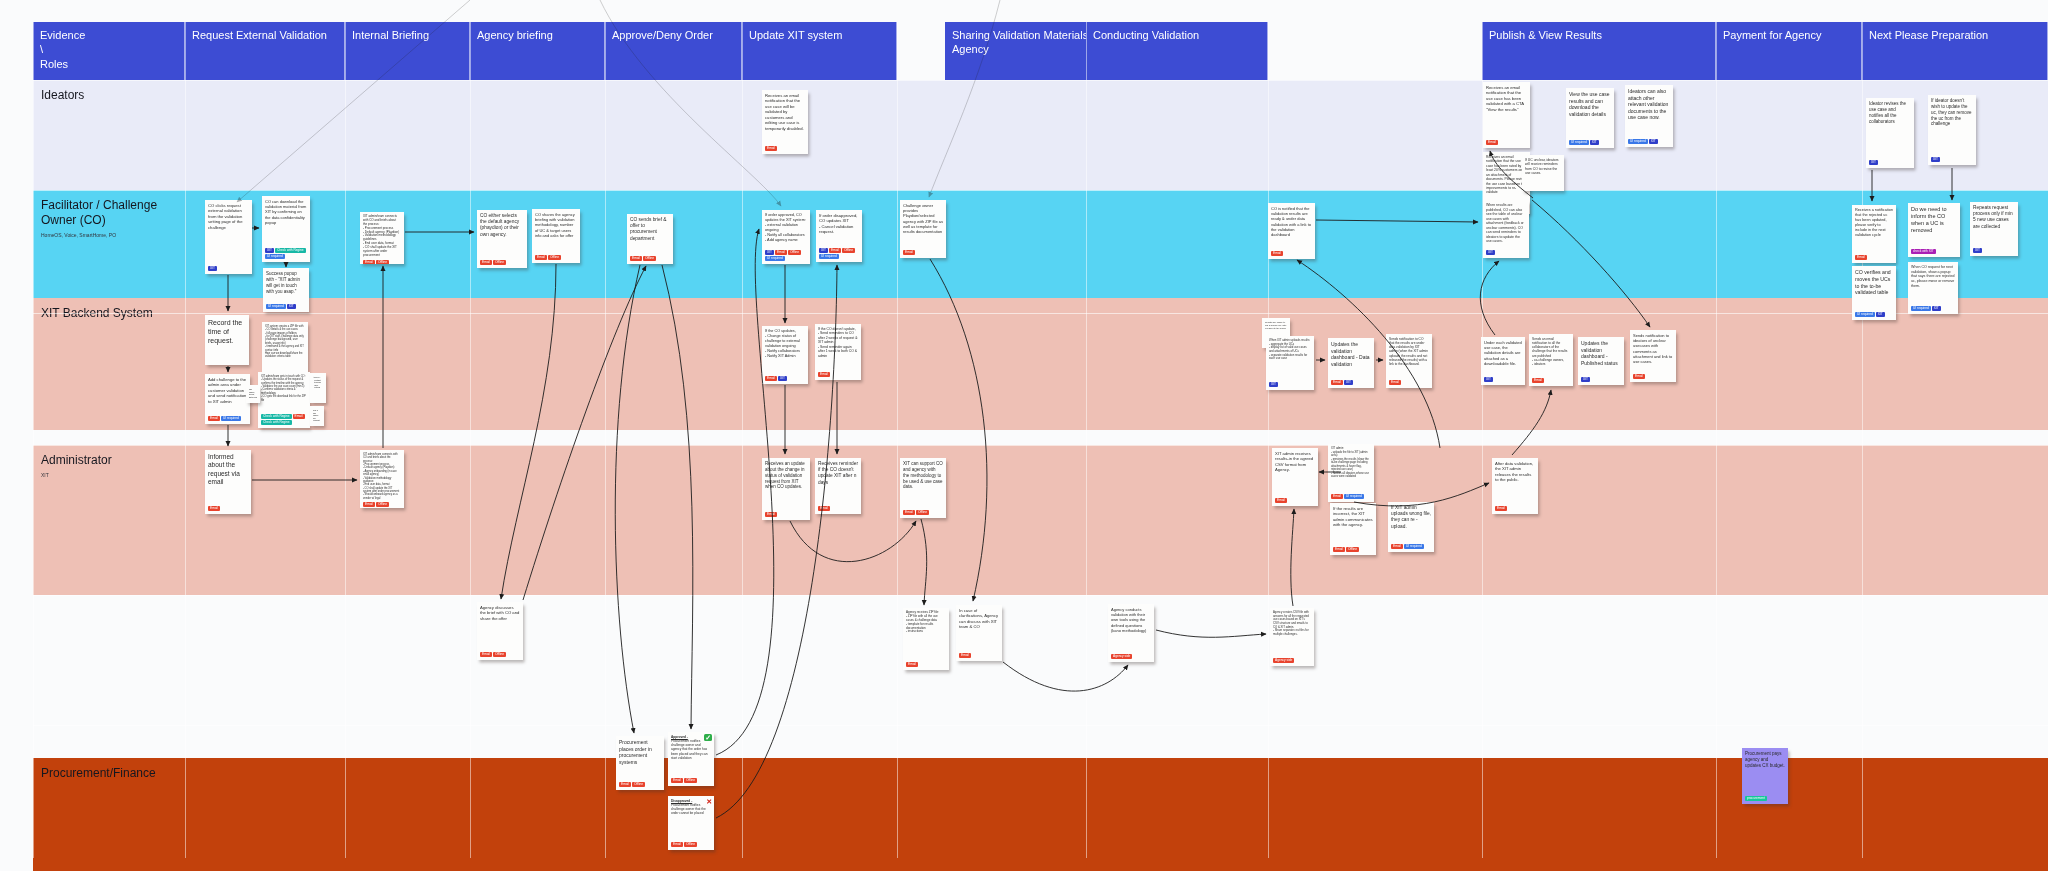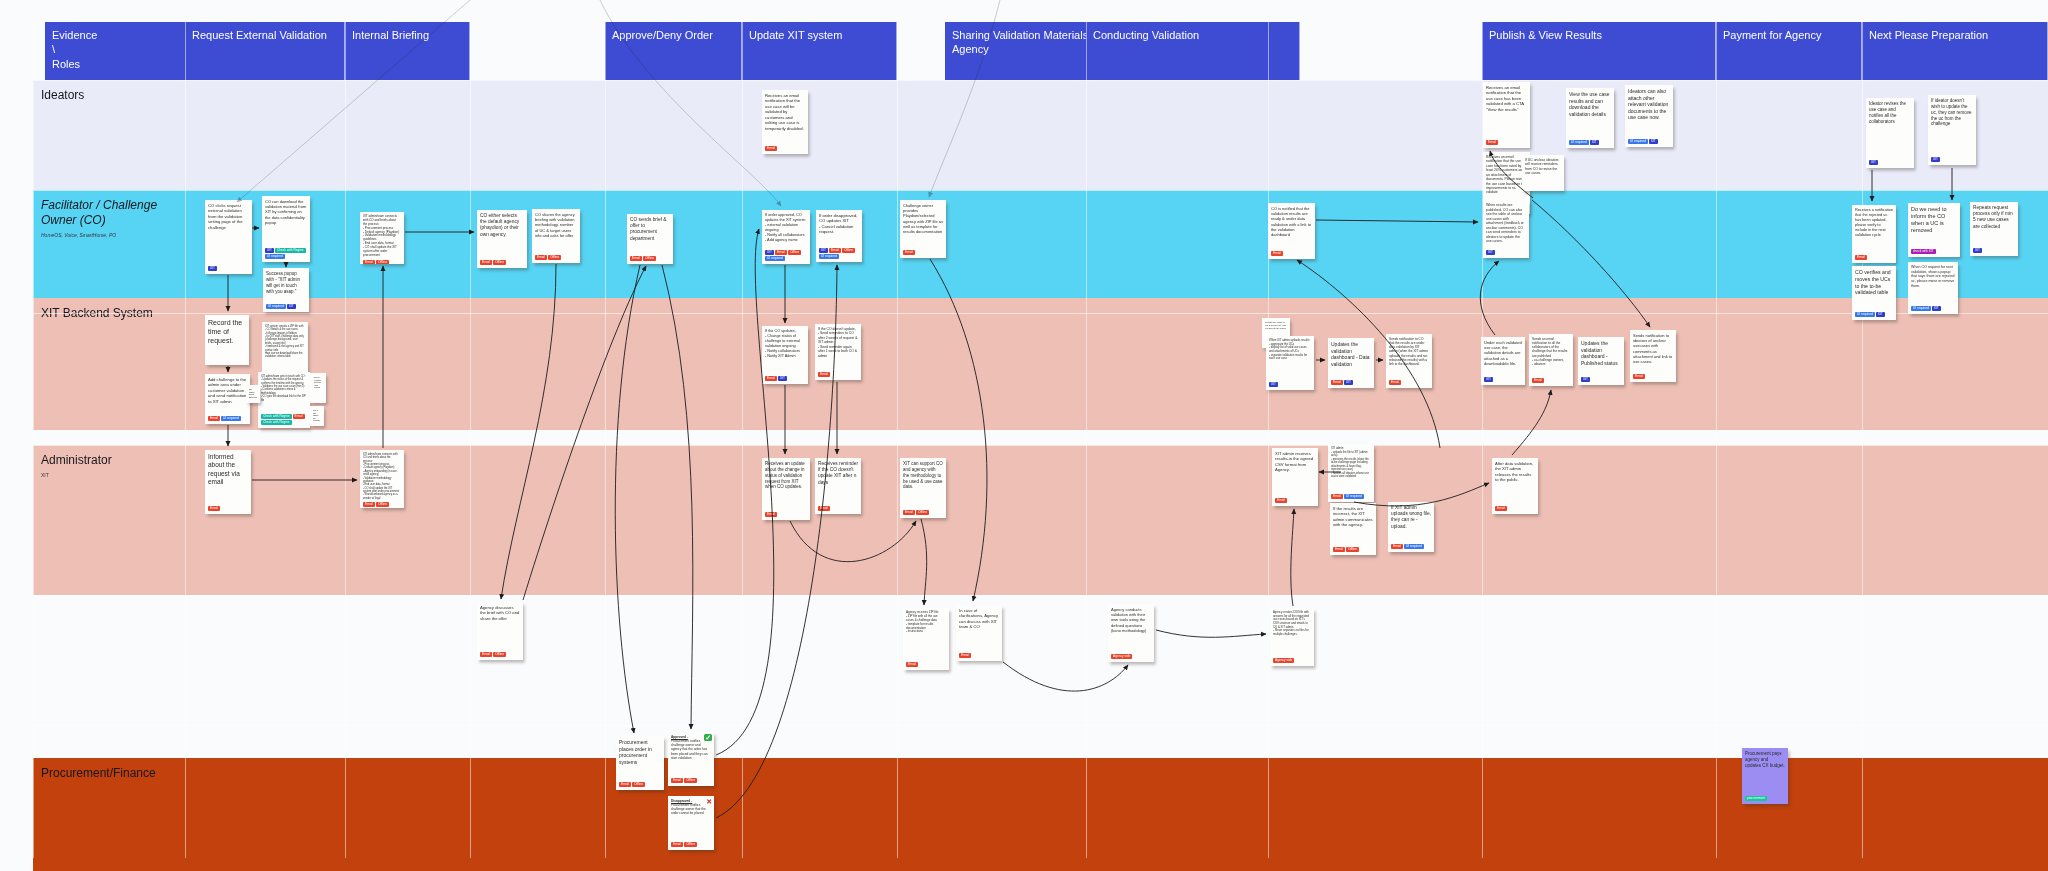--- a/index.html
+++ b/index.html
@@ -26,53 +26,54 @@
 </style>
 </head>
 <body>
 
 <div id="board">
 
 <div class="row" style="top: 80px; height: 110px; background: rgb(233, 235, 248);">
       <div class="row-label">Ideators</div>
     </div>
     <div class="hline" style="top: 80px;"></div>
-    <div class="row" style="top: 190px; height: 123px; background: rgb(87, 212, 243); font-style: italic;">
+    <div class="row" style="top: 190px; height: 123px; background: rgb(87, 212, 243);">
       <div class="row-label">Facilitator / Challenge Owner (CO)<div class="row-sub">HomeOS, Voice, SmartHome, PO</div></div>
     </div>
     <div class="hline" style="top: 190px;"></div>
     <div class="row" style="top: 298px; height: 132px; background: rgb(238, 192, 181);">
       <div class="row-label">XIT Backend System</div>
     </div>
     <div class="hline" style="top: 313px;"></div>
     <div class="row" style="top: 445px; height: 150px; background: rgb(238, 192, 181); padding-left: 45px;">
       <div class="row-label">Administrator<div class="row-sub">XIT</div></div>
     </div>
     <div class="hline" style="top: 445px;"></div>
     <div class="hline" style="top: 595px;"></div>
     <div class="row" style="top: 758px; height: 120px; background: #c2410c;">
       <div class="row-label">Procurement/Finance</div>
     </div>
     <div class="hline" style="top: 725px;"></div>
-    <div class="hcell" style="left: 33px; width: 152px; margin-left: 12px;">Evidence
+    <div class="hcell" style="left: 33px; width: 152px;">Evidence
 \
 Roles</div>
     <div class="vline" style="left: 33px;"></div>
     <div class="hcell" style="left: 185px; width: 160px;">Request External Validation</div>
     <div class="vline" style="left: 185px;"></div>
     <div class="hcell" style="left: 345px; width: 125px;">Internal Briefing</div>
     <div class="vline" style="left: 345px;"></div>
+    <div class="hcell" style="left: 470px; width: 135px;">Agency briefing</div>
     <div class="vline" style="left: 470px;"></div>
     <div class="hcell" style="left: 605px; width: 137px;">Approve/Deny Order</div>
     <div class="vline" style="left: 605px;"></div>
     <div class="hcell" style="left: 742px; width: 155px;">Update XIT system</div>
     <div class="vline" style="left: 742px;"></div>
     <div class="hcell" style="left: 945px; width: 189px;">Sharing Validation Materials with Agency</div>
     <div class="vline" style="left: 897px;"></div>
-    <div class="hcell" style="left: 1086px; width: 214px;">Conducting Validation</div>
+    <div class="hcell" style="left: 1086px; width: 182px;">Conducting Validation</div>
     <div class="vline" style="left: 1086px;"></div>
     <div class="vline" style="left: 1268px;"></div>
     <div class="hcell" style="left: 1482px; width: 234px;">Publish &amp; View Results</div>
     <div class="vline" style="left: 1482px;"></div>
     <div class="hcell" style="left: 1716px; width: 146px;">Payment for Agency</div>
     <div class="vline" style="left: 1716px;"></div>
     <div class="hcell" style="left: 1862px; width: 186px;">Next Please Preparation</div>
     <div class="vline" style="left: 1862px;"></div>
     <div class="note" style="left: 762px; top: 90px; width: 46px; height: 64px;">
       <div class="txt" style="font-size: 4.2px;">Receives an email notification that the use case will be validated by customers and editing use case is temporarily disabled.</div>

